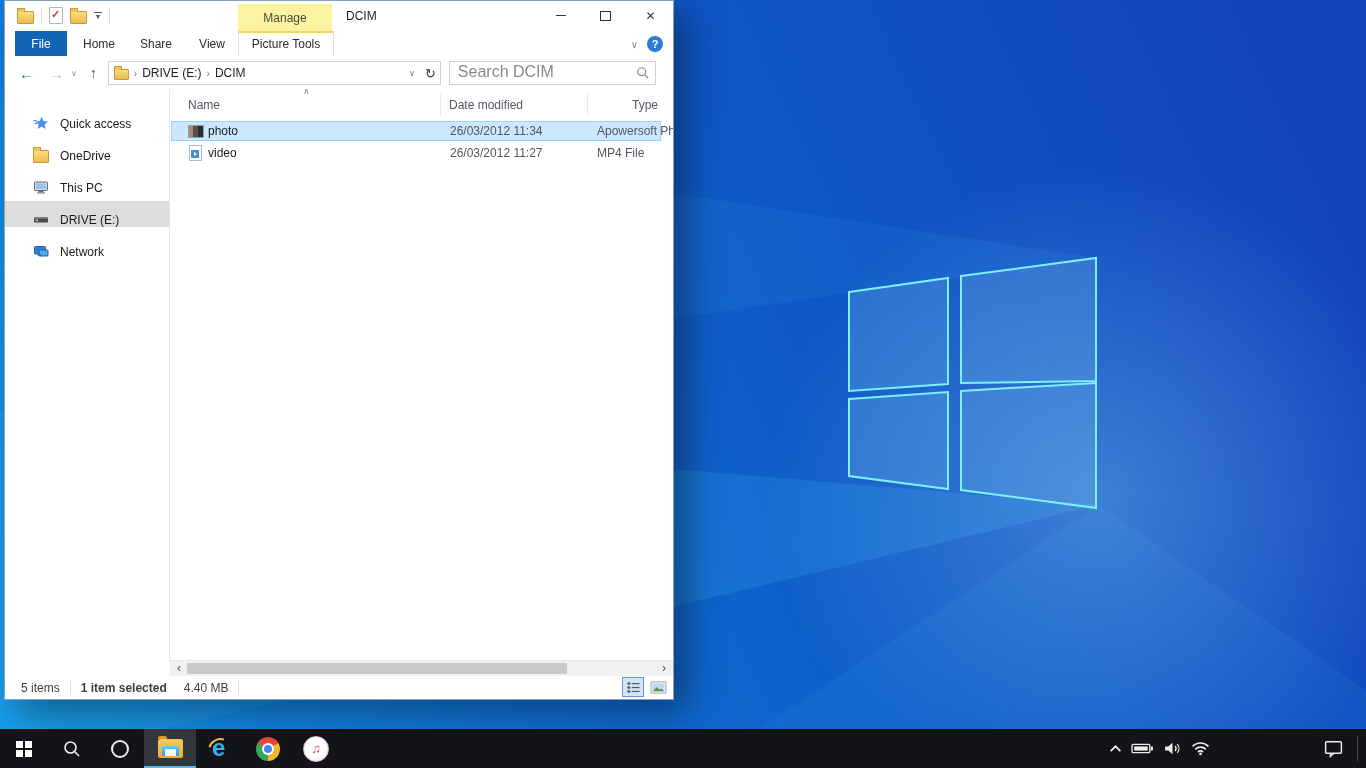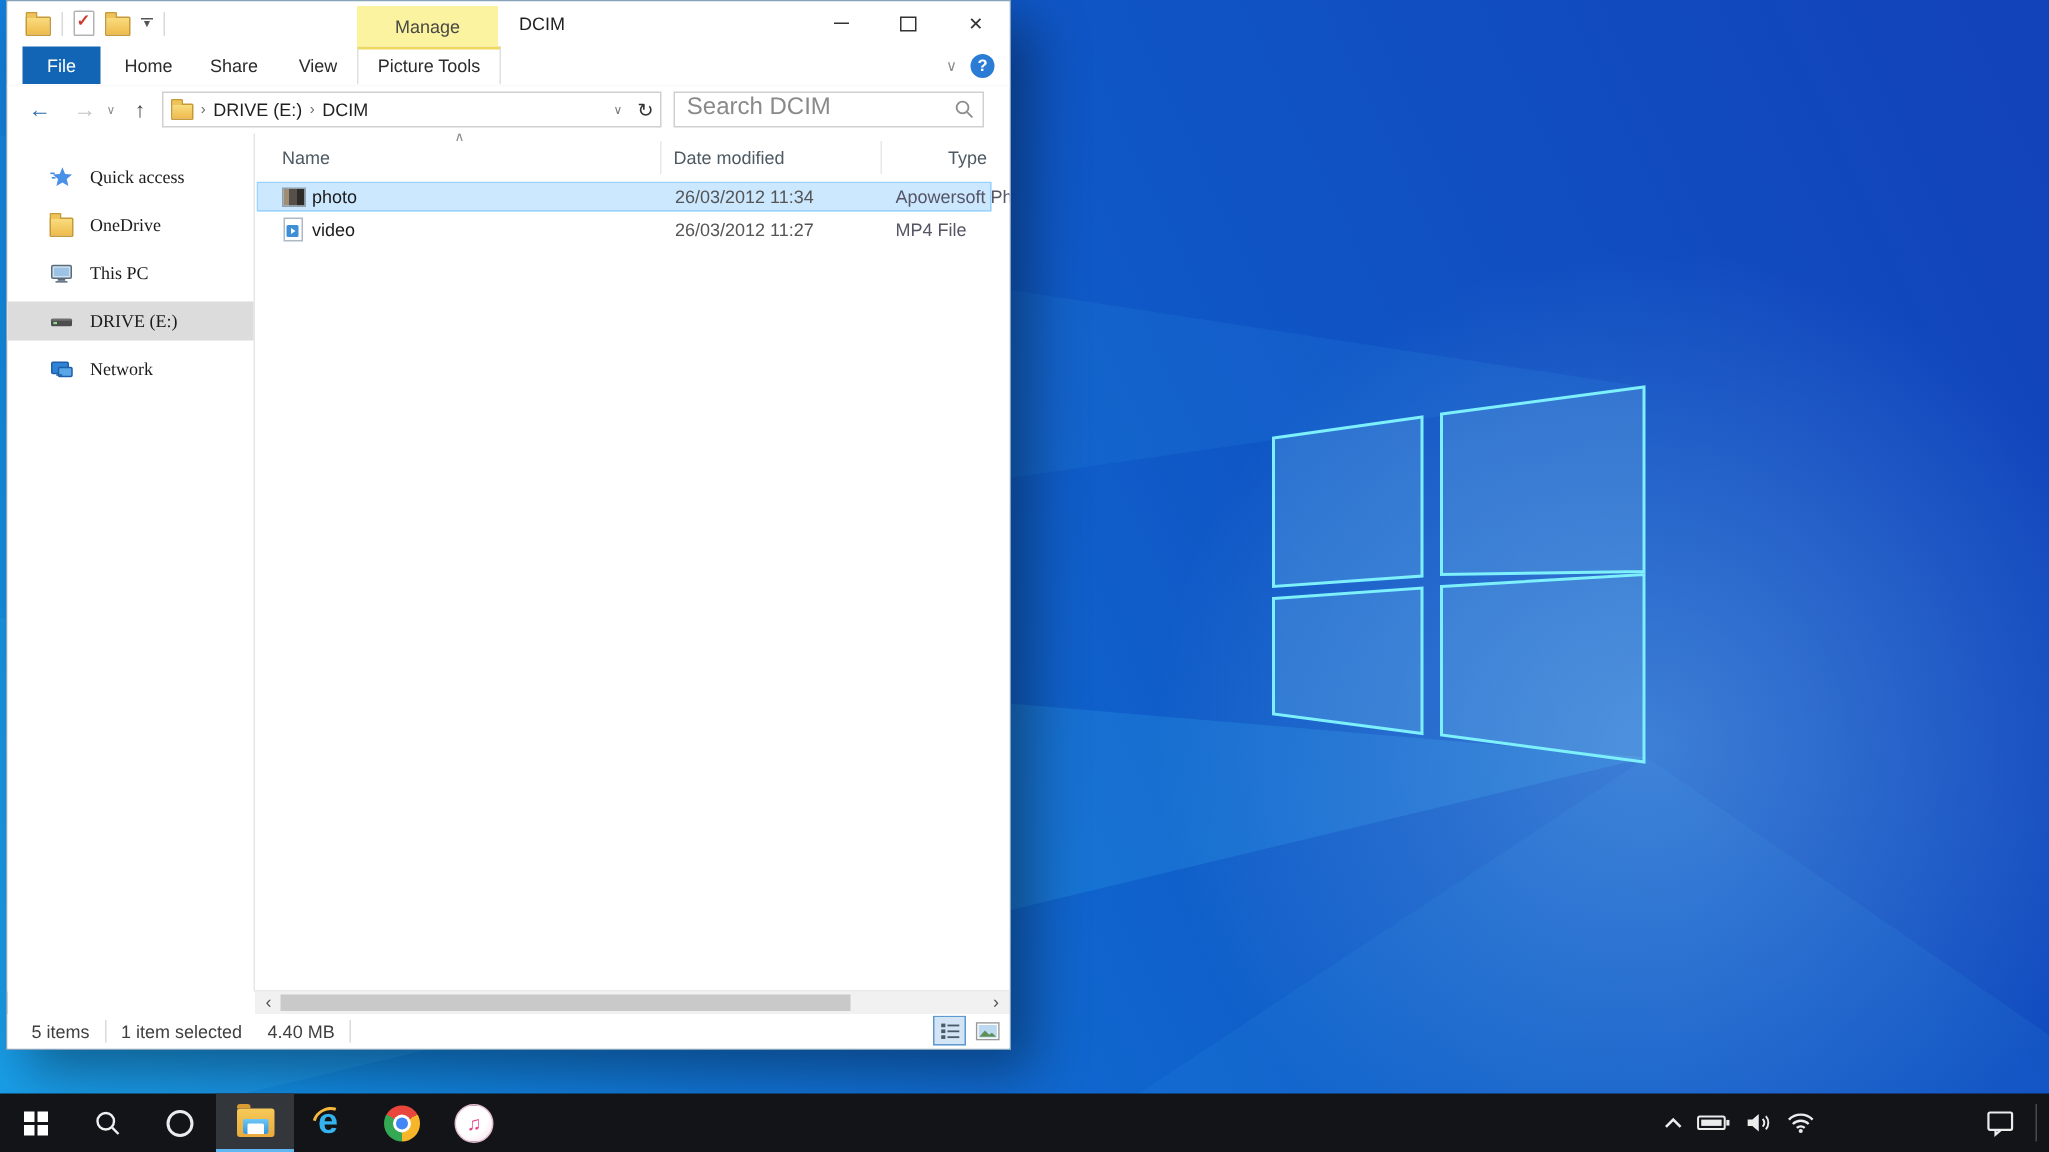--- a/index.html
+++ b/index.html
@@ -66,21 +66,21 @@
   .addr-refresh { width:19px; text-align:center; color:#333; font-size:13px; }
   .searchbox { margin-left:8px; width:205px; height:22px; border:1px solid #d0d0d0; position:relative; background:#fff; }
   .searchbox input { border:none; outline:none; width:172px; height:20px; padding:0 8px; font-size:16px;
                      font-family:"Liberation Sans",sans-serif; color:#333; background:transparent; }
   .searchbox input::placeholder { color:#8a8a8a; }
   .search-mag { position:absolute; right:5px; top:4px; }
 
   
   .main { position:absolute; left:0; top:88px; right:0; bottom:38px; background:#fff; }
   .sidebar { position:absolute; left:0; top:0; bottom:0; width:164px; border-right:1px solid #e6e6e6; padding-top:16px; }
-  .side-item { height:26px; margin-bottom:6px; display:flex; align-items:center; padding-left:28px; gap:11px; color:#1b1b1b;font-family:Liberation Serif, serif; }
+  .side-item { height:26px; margin-bottom:6px; display:flex; align-items:flex-end; padding-left:28px; gap:11px; color:#1b1b1b; }
   .side-item.selected { background:#dcdcdc; }
   .si-ic { width:16px; height:16px; display:flex; align-items:center; justify-content:center; flex:none; }
 
   .filelist { position:absolute; left:165px; top:0; right:0; bottom:0; overflow:hidden; }
   .flh { position:absolute; left:0; top:0; right:0; height:30px; color:#4e5a63; }
   .flh .h-name { position:absolute; left:18px; top:9px; }
   .flh .h-date { position:absolute; left:279px; top:9px; }
   .flh .h-type { position:absolute; left:426px; top:9px;margin-left:36px; }
   .flh .sort-caret { position:absolute; left:133px; top:-3px; font-size:9px; color:#8a8a8a; }
   .flh .col-sep { position:absolute; top:5px; width:1px; height:22px; background:#e8e8e8; }
@@ -100,21 +100,21 @@
   .hscroll { position:absolute; left:165px; right:0; bottom:23px; height:15px; background:#f1f1f1; border-top:1px solid #e9e9e9; }
   .hs-arrow { position:absolute; top:0; width:14px; height:15px; color:#505050; font-size:12px; line-height:14px; text-align:center; }
   .hs-arrow.left { left:2px; }
   .hs-arrow.right { right:2px; }
   .hs-thumb { position:absolute; left:17px; top:2px; width:380px; height:11px; background:#c9c9c9; }
 
   
   .statusbar { position:absolute; left:0; right:0; bottom:0; height:23px; background:#fff; display:flex; align-items:center; color:#3f3f3f; }
   .sb-text { margin-left:16px; }
   .sb-div { width:1px; height:15px; background:#dadada; margin:0 10px; }
-  .sb-text.sel { margin-left:0; }
+  .sb-text.sel { margin-left:0;font-weight:bold; }
   .sb-size { margin-left:17px; }
   .view-btns { position:absolute; right:4px; top:1px; display:flex; gap:3px; }
   .vb { width:22px; height:20px; display:flex; align-items:center; justify-content:center; }
   .vb.active { background:#d3e5f5; box-shadow:inset 0 0 0 1px #5e9ad0; }
 
   
   .taskbar { position:absolute; left:0; bottom:0; width:1366px; height:39px; background:#121418; }
   .tb-left { position:absolute; left:0; top:0; height:39px; display:flex; }
   .tb-btn { width:48px; height:39px; display:flex; align-items:center; justify-content:center; }
   .tb-btn.explorer { width:52px; background:#33373c; box-shadow:inset 0 -2px 0 #60b8f2; }

